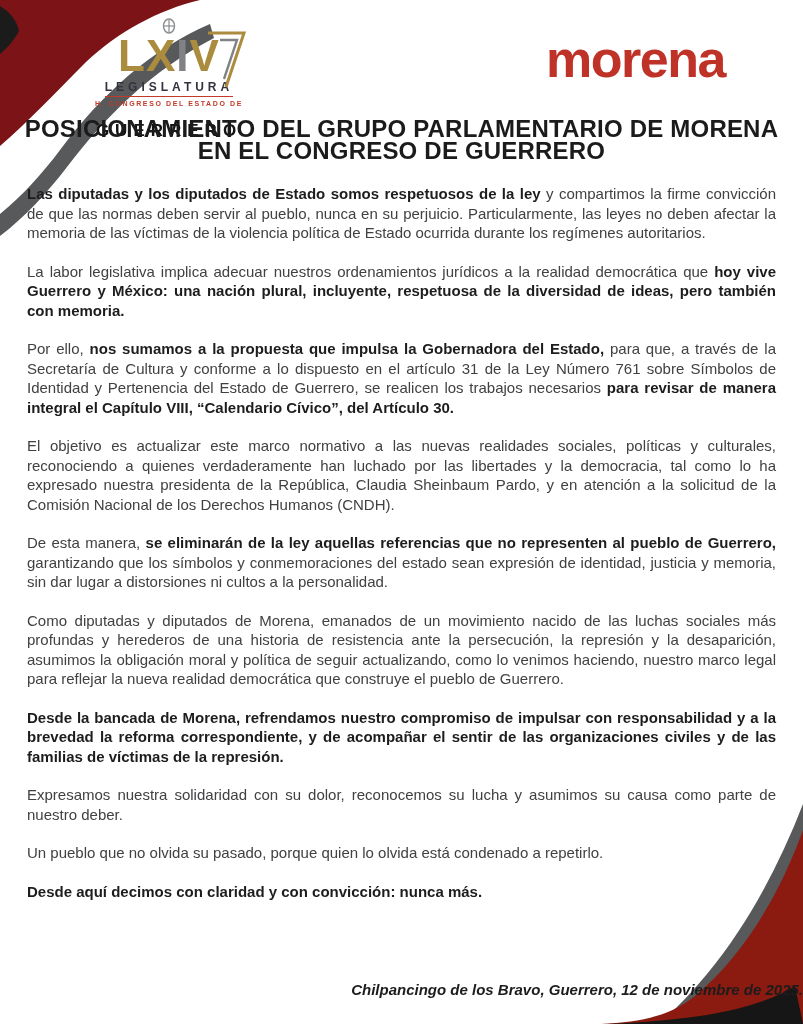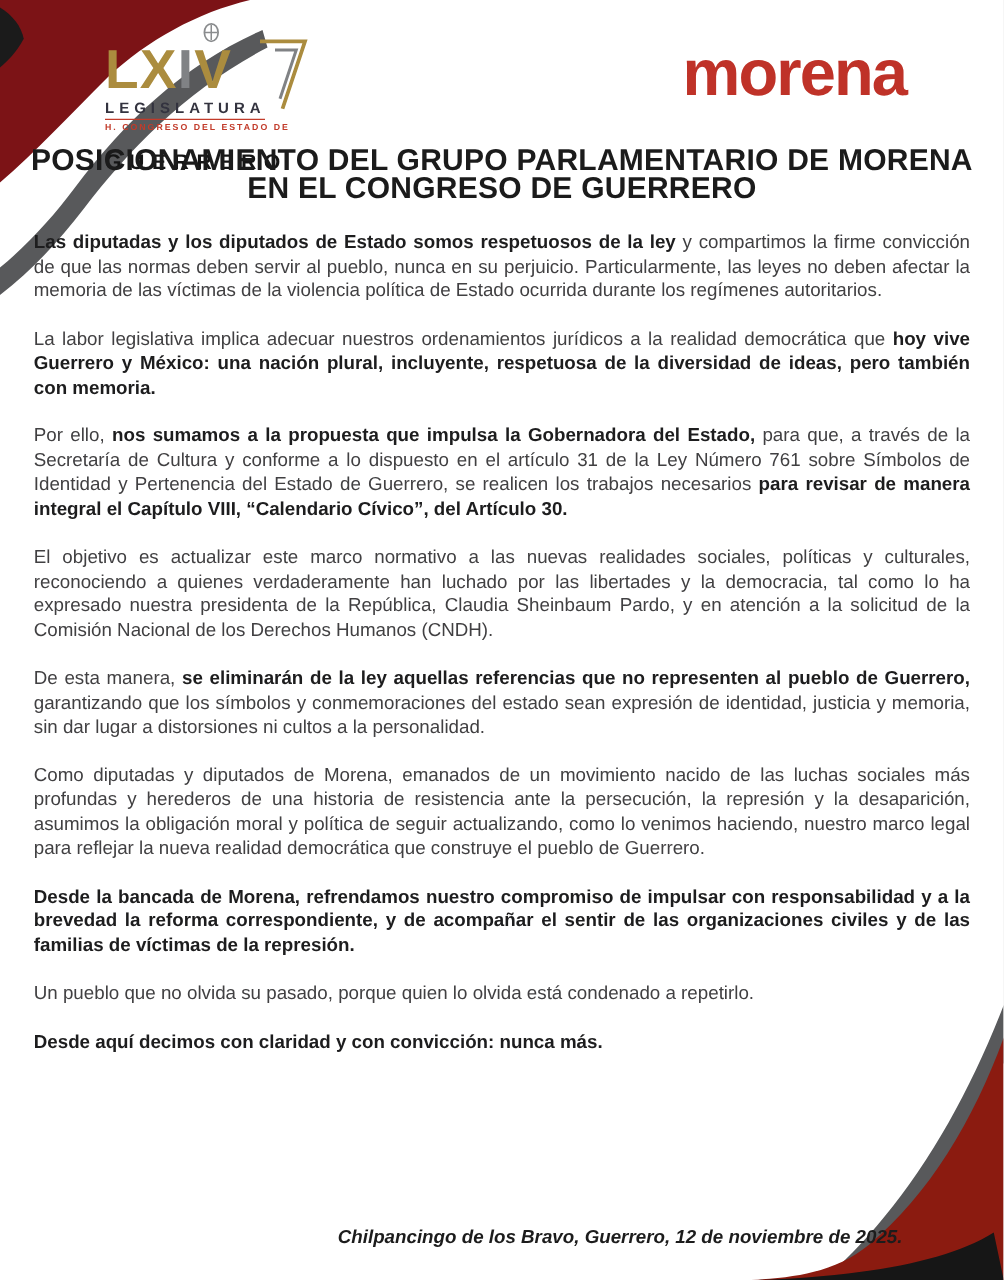--- a/index.html
+++ b/index.html
@@ -24,21 +24,21 @@
     overflow:hidden;
     font-family:"Liberation Sans",sans-serif;
   }
   .corner-svg{position:absolute;display:block;}
   #tl{top:0;left:0;}
   #br{bottom:0;right:0;}
 
   
   .logo{
     position:absolute;top:18px;left:84px;width:170px;
-    color:var(--title-text);
+    text-align:center;color:var(--title-text);
   }
   .crest{display:block;margin:0 auto 1px auto;}
   .lxiv{
     position:relative;
     font-size:44px;font-weight:bold;line-height:42px;
     letter-spacing:1px;color:var(--gold);
   }
   .lxiv .gray{color:var(--letter-gray);}
   .lxiv .frame{position:absolute;right:6px;top:-4px;}
   .legislatura{
@@ -74,21 +74,21 @@
     position:absolute;top:184px;left:27px;right:27px;
     font-size:15px;line-height:19.5px;color:var(--body-text);
     text-align:justify;
   }
   .body p{margin-bottom:19px;}
   .body .b{font-weight:bold;color:var(--bold-text);}
 
   
   .dateline{
     position:absolute;top:981px;left:0;width:100%;
-    padding-right:81px;text-align:right;
+    text-align:right;
     font-size:15px;font-weight:bold;font-style:italic;
     color:#1c1c1c;
   }
 </style>
 </head>
 <body>
 
 <div class="page">
 
   <svg id="tl" class="corner-svg" width="240" height="240" viewBox="0 0 240 240" aria-hidden="true">
@@ -133,19 +133,20 @@
   </h1>
 
   <main class="body">
       <p><span class="b">Las diputadas y los diputados de Estado somos respetuosos de la ley</span><span> y compartimos la firme convicción de que las normas deben servir al pueblo, nunca en su perjuicio. Particularmente, las leyes no deben afectar la memoria de las víctimas de la violencia política de Estado ocurrida durante los regímenes autoritarios.</span></p>
       <p><span>La labor legislativa implica adecuar nuestros ordenamientos jurídicos a la realidad democrática que </span><span class="b">hoy vive Guerrero y México: una nación plural, incluyente, respetuosa de la diversidad de ideas, pero también con memoria.</span></p>
       <p><span>Por ello, </span><span class="b">nos sumamos a la propuesta que impulsa la Gobernadora del Estado,</span><span> para que, a través de la Secretaría de Cultura y conforme a lo dispuesto en el artículo 31 de la Ley Número 761 sobre Símbolos de Identidad y Pertenencia del Estado de Guerrero, se realicen los trabajos necesarios </span><span class="b">para revisar de manera integral el Capítulo VIII, “Calendario Cívico”, del Artículo 30.</span></p>
       <p><span>El objetivo es actualizar este marco normativo a las nuevas realidades sociales, políticas y culturales, reconociendo a quienes verdaderamente han luchado por las libertades y la democracia, tal como lo ha expresado nuestra presidenta de la República, Claudia Sheinbaum Pardo, y en atención a la solicitud de la Comisión Nacional de los Derechos Humanos (CNDH).</span></p>
       <p><span>De esta manera, </span><span class="b">se eliminarán de la ley aquellas referencias que no representen al pueblo de Guerrero,</span><span> garantizando que los símbolos y conmemoraciones del estado sean expresión de identidad, justicia y memoria, sin dar lugar a distorsiones ni cultos a la personalidad.</span></p>
       <p><span>Como diputadas y diputados de Morena, emanados de un movimiento nacido de las luchas sociales más profundas y herederos de una historia de resistencia ante la persecución, la represión y la desaparición, asumimos la obligación moral y política de seguir actualizando, como lo venimos haciendo, nuestro marco legal para reflejar la nueva realidad democrática que construye el pueblo de Guerrero.</span></p>
       <p><span class="b">Desde la bancada de Morena, refrendamos nuestro compromiso de impulsar con responsabilidad y a la brevedad la reforma correspondiente, y de acompañar el sentir de las organizaciones civiles y de las familias de víctimas de la represión.</span></p>
+      <p><span>Expresamos nuestra solidaridad con su dolor, reconocemos su lucha y asumimos su causa como parte de nuestro deber.</span></p>
       <p><span>Un pueblo que no olvida su pasado, porque quien lo olvida está condenado a repetirlo.</span></p>
       <p><span class="b">Desde aquí decimos con claridad y con convicción: nunca más.</span></p>
     </main>
 
   <div class="dateline">Chilpancingo de los Bravo, Guerrero, 12 de noviembre de 2025.</div>
 
 </div>
 
 </body></html>

